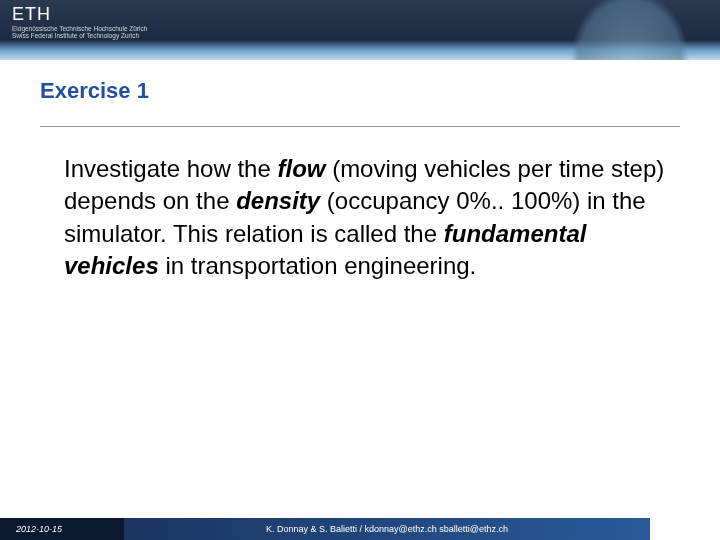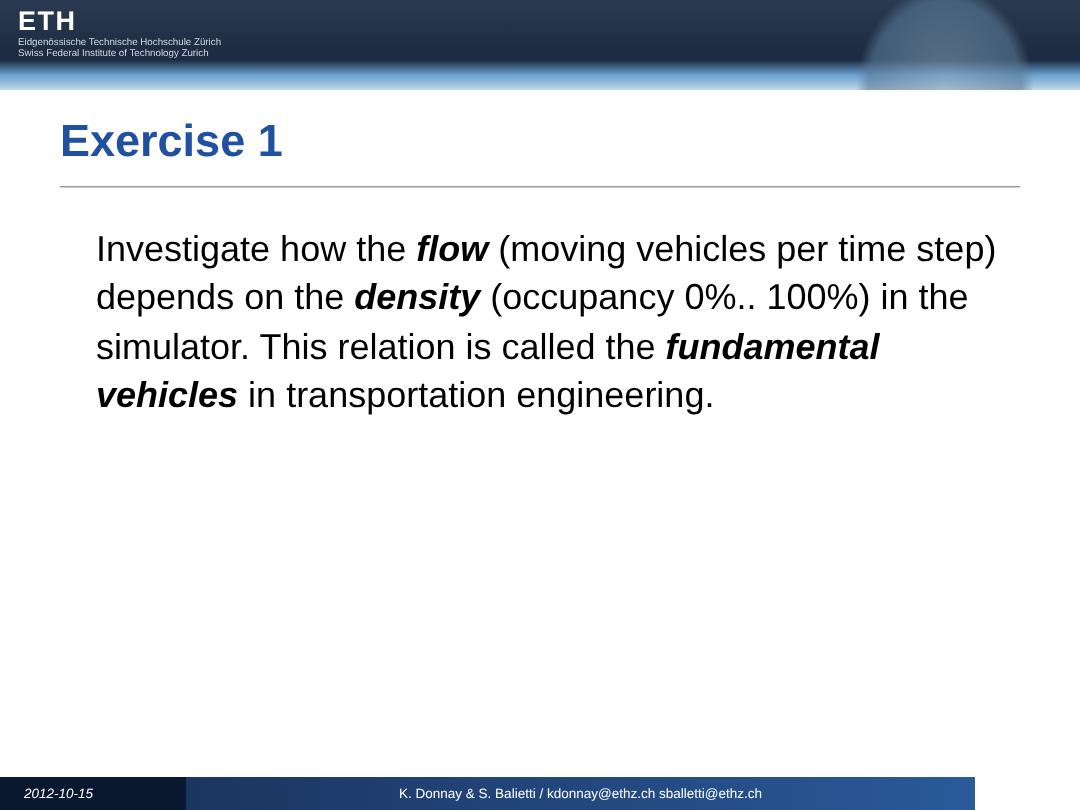--- a/index.html
+++ b/index.html
@@ -18,21 +18,21 @@
     background: linear-gradient(to bottom, #4a6a8a 0%, #3a5a7a 40%, #6090c0 100%);
   }
   .header-top {
     height: 40px;
     background: linear-gradient(to bottom, #2a3a50 0%, #1b2a40 100%);
     padding: 4px 12px;
     position: relative;
   }
   .eth-logo {
     color: #fff;
-    font-weight: bold;
+    font-weight: normal;
     font-size: 18px;
     letter-spacing: 1px;
   }
   .eth-sub {
     color: #d0d8e0;
     font-size: 6.5px;
     line-height: 1.1;
   }
   .dome {
     position: absolute;
@@ -46,23 +46,23 @@
   }
   .header-band {
     height: 20px;
     background: linear-gradient(to bottom, #1b2a40 0%, #6aa0d0 50%, #c0d8e8 100%);
   }
   .content {
     padding: 18px 40px 10px 40px;
   }
   .title {
     color: #2050a0;
-    font-size: 30px;
+    font-size: 22px;
     font-weight: bold;
-    margin-bottom: 12px;
+    margin-bottom: 22px;
   }
   .hr {
     border: none;
     border-top: 1px solid #999;
     margin-bottom: 22px;
   }
   .bullet-row {
     display: flex;
     align-items: flex-start;
     margin-bottom: 10px;

